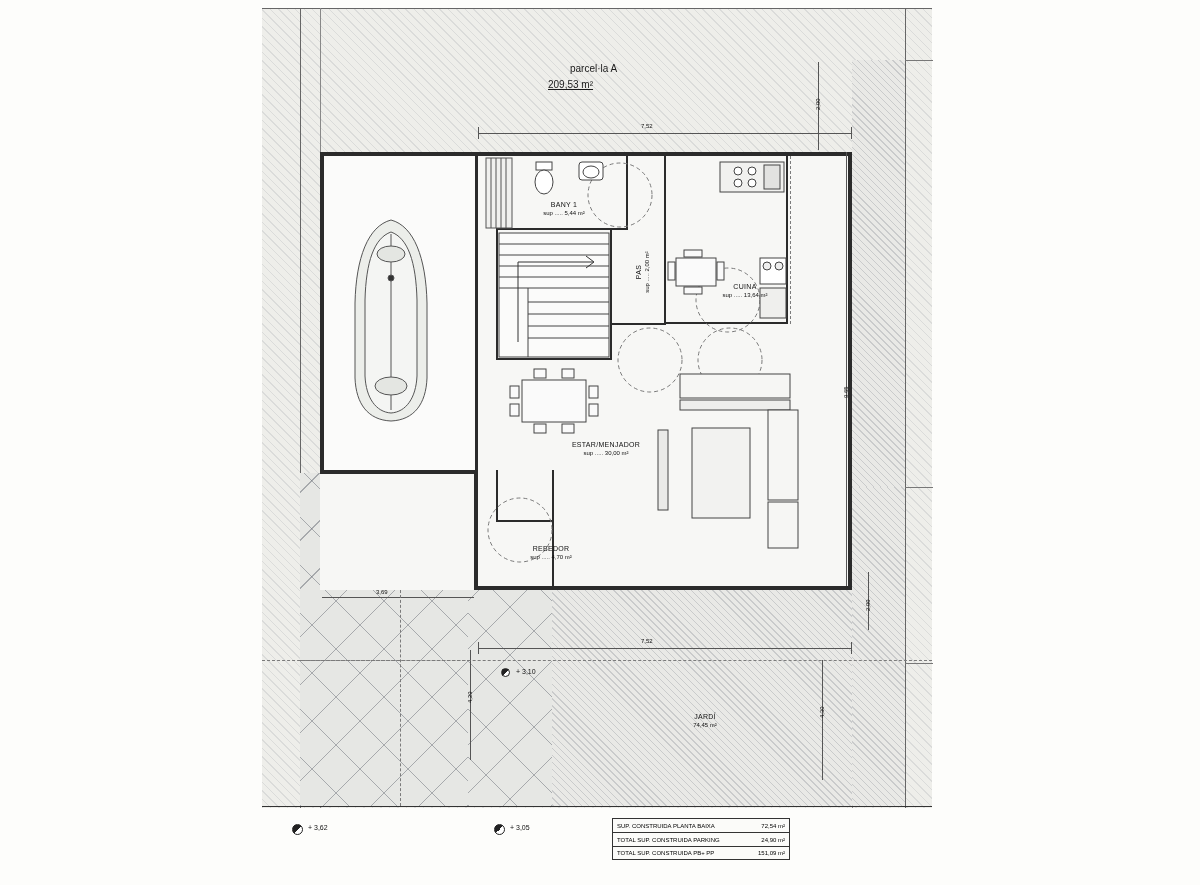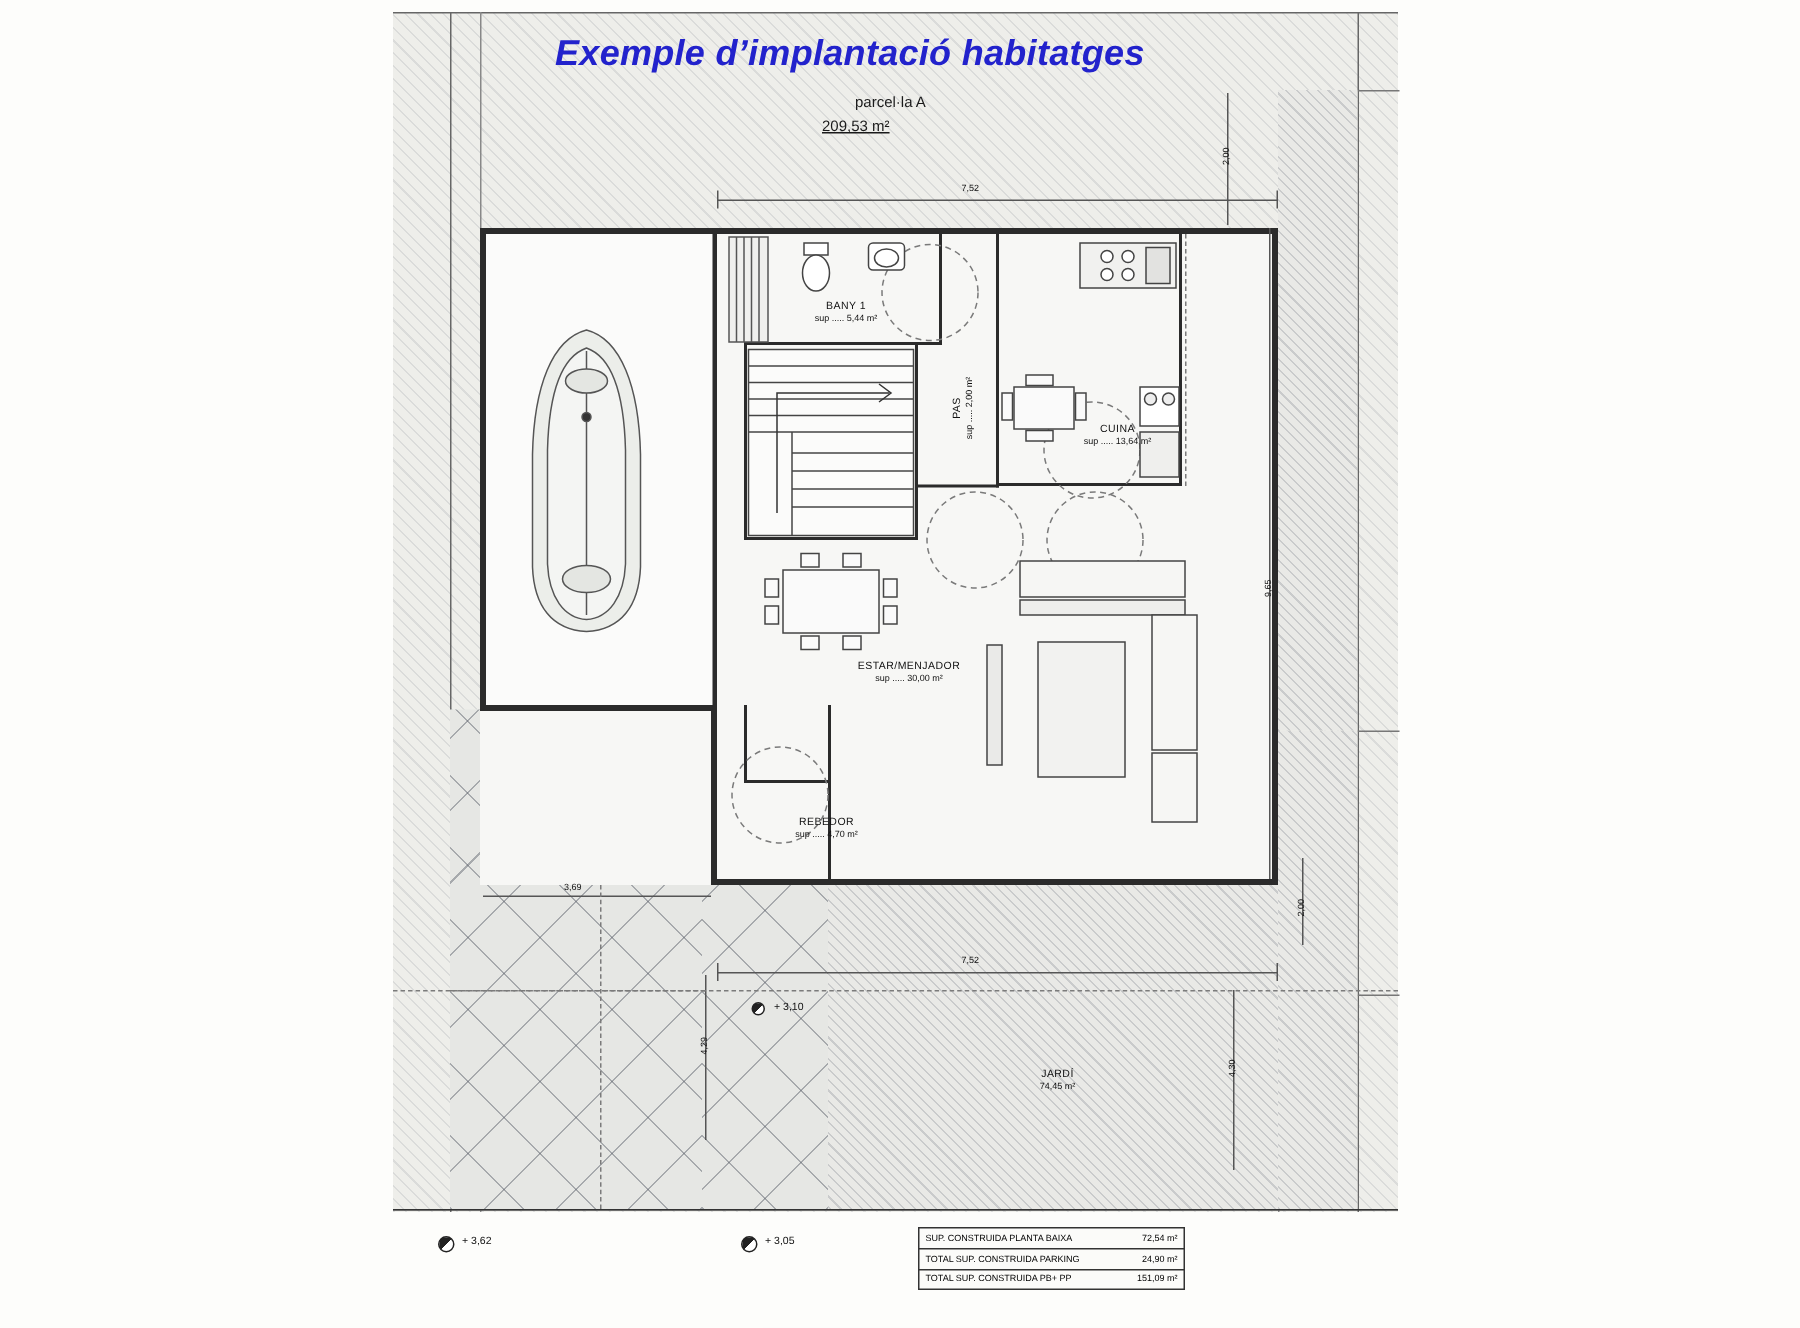--- a/index.html
+++ b/index.html
@@ -174,21 +174,20 @@
   <div class="thinline" style="left:300px; top:8px; width:1px; height:800px; background:#666;"></div>
   <div class="thinline" style="left:905px; top:8px; width:1px; height:800px; background:#666;"></div>
   <div class="thinline" style="left:262px; top:8px; width:670px; height:1px; background:#666;"></div>
   <div class="thinline" style="left:262px; top:806px; width:670px; height:1px; background:#666;"></div>
   <div class="thinline" style="left:320px; top:8px; width:1px; height:800px; background:#888;"></div>
   <div class="thinline" style="left:852px; top:60px; width:1px; height:748px; background:#888;"></div>
   <div class="thinline" style="left:905px; top:60px; width:28px; height:1px; background:#777;"></div>
   <div class="thinline" style="left:905px; top:487px; width:28px; height:1px; background:#777;"></div>
   <div class="thinline" style="left:905px; top:663px; width:28px; height:1px; background:#777;"></div>
 
-  <div class="title">Exemple d’implantació habitatges</div>
 
   <div class="parcel-label" style="left:546px; top:63px;padding-left:24px;">parcel·la A</div>
   <div class="parcel-label" style="left:548px; top:79px;text-decoration:underline;">209,53 m²</div>
 
   <div class="hatch" style="left:468px; top:590px; width:384px; height:216px;"></div>
   <div class="hatch" style="left:852px; top:487px; width:53px; height:319px;"></div>
   <div class="hatch" style="left:852px; top:60px; width:53px; height:427px;"></div>
 
   <div class="tiles" style="left:300px; top:473px; width:168px; height:333px;"></div>
   <div class="tiles" style="left:468px; top:590px; width:84px; height:216px;"></div>

